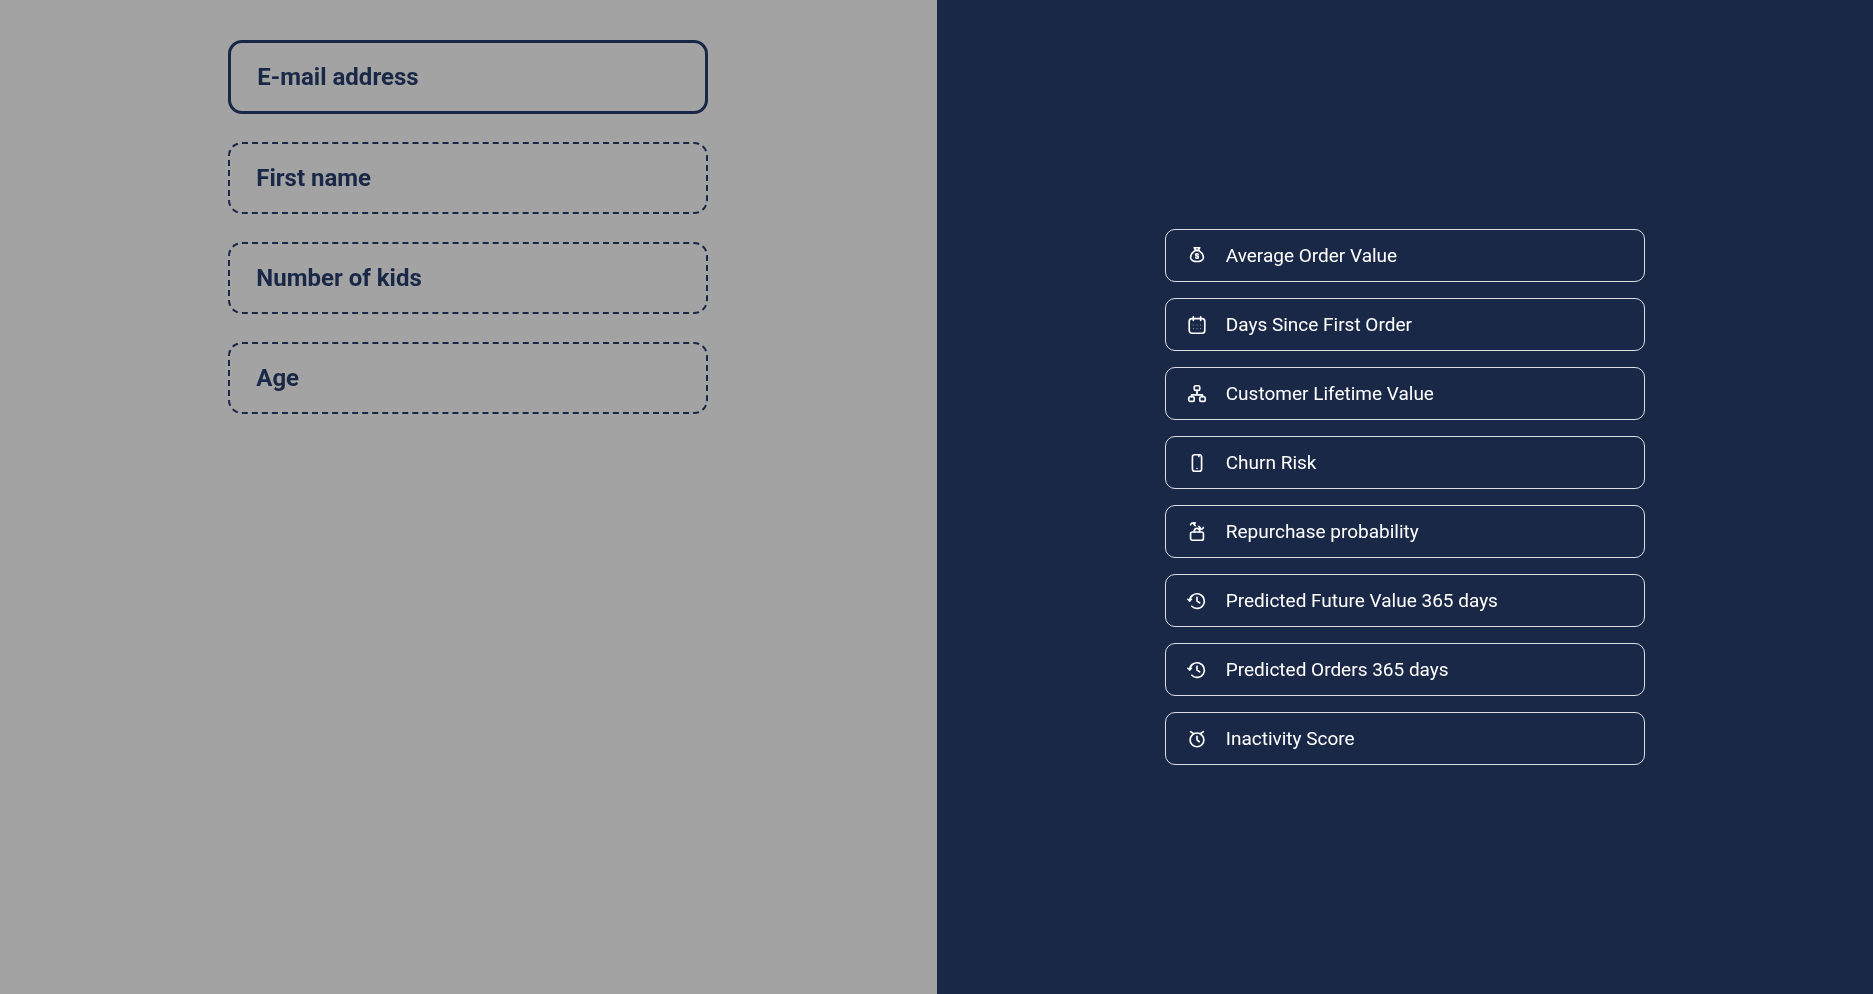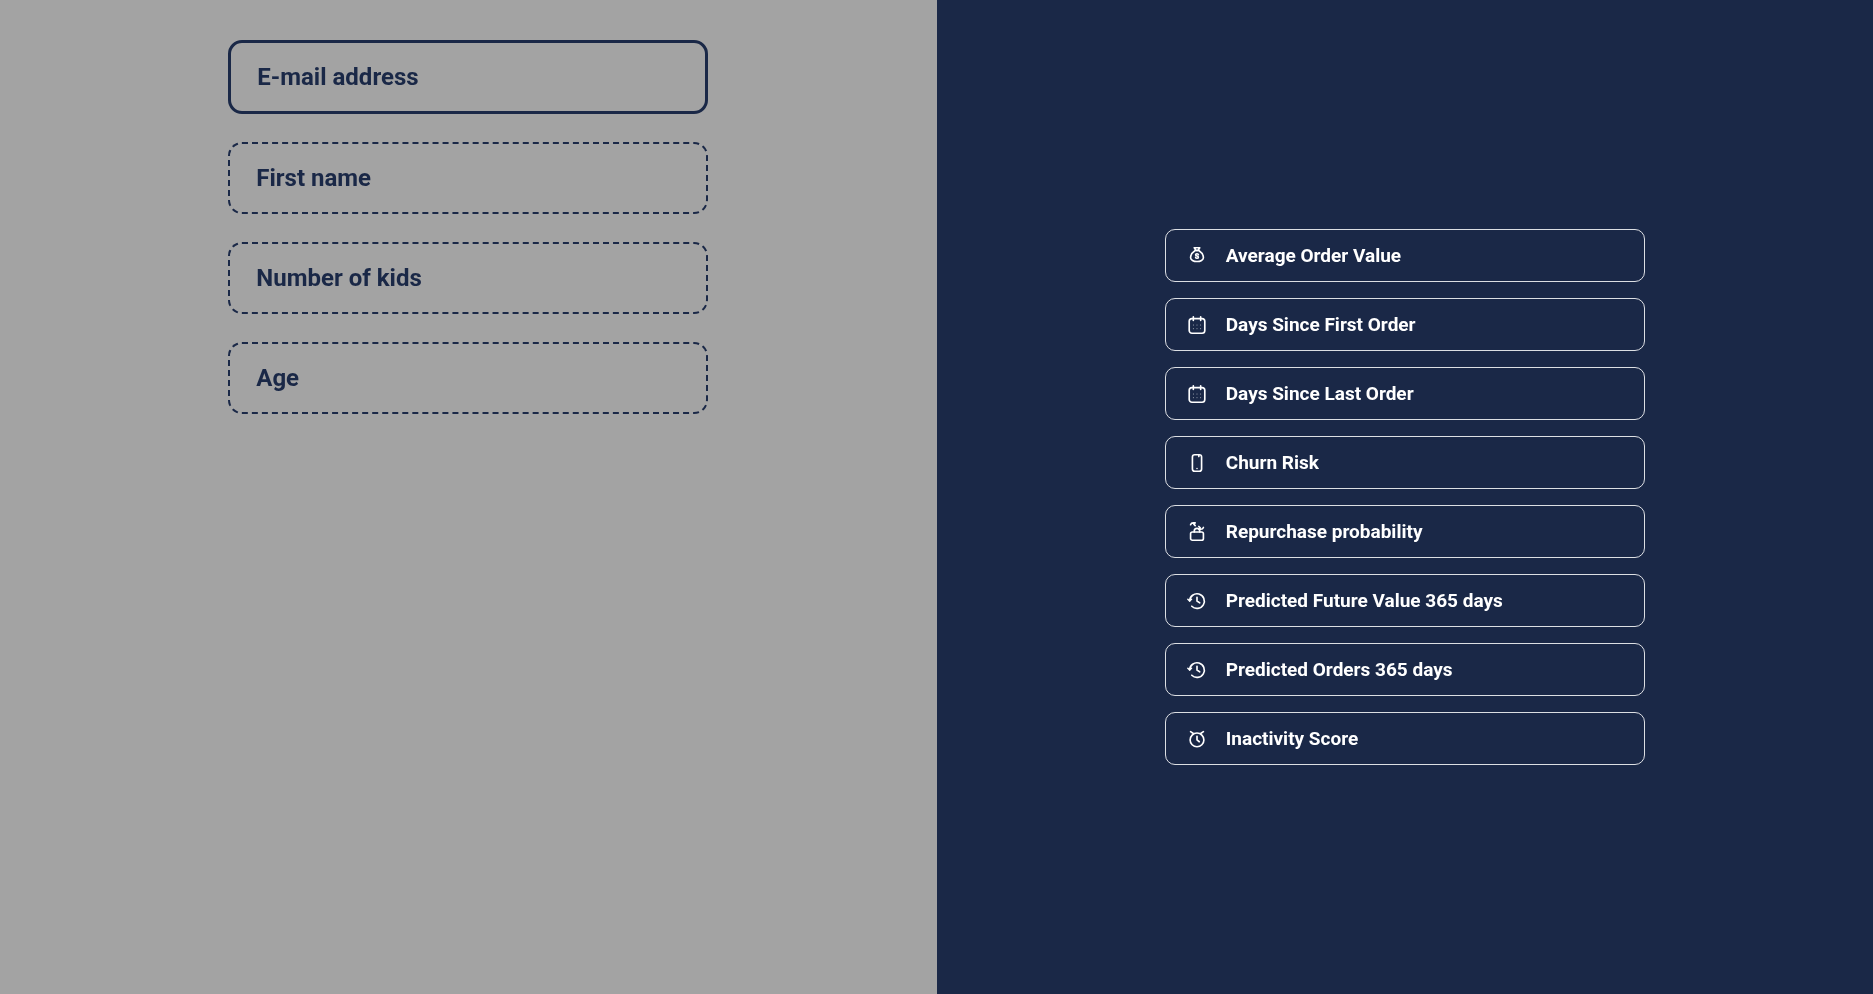--- a/index.html
+++ b/index.html
@@ -58,21 +58,21 @@
     padding: 14px 20px;
     border: 1.5px solid rgba(255,255,255,0.85);
     border-radius: 10px;
     display: flex;
     align-items: center;
     gap: 18px;
     color: #ffffff;
   }
   .metric-label {
     font-size: 19px;
-    font-weight: 700;
+    font-weight: 400;
     color: #ffffff;
   }
   .metric-icon {
     width: 22px;
     height: 22px;
     flex-shrink: 0;
     stroke: #ffffff;
     fill: none;
     stroke-width: 1.8;
     stroke-linecap: round;
@@ -149,27 +149,27 @@
       <span class="metric-label">Average Order Value</span>
     </div>
 
     <div class="metric-box">
       <svg class="metric-icon" viewBox="0 0 24 24">
           <use href="#calendar-icon"></use>
         </svg>
       <span class="metric-label">Days Since First Order</span>
     </div>
 
-    <div class="metric-box">
-      <svg class="metric-icon" viewBox="0 0 24 24">
-          <use href="#calendar-icon"></use>
-        </svg>
-      <span class="metric-label">Days Since Last Order</span>
-    </div>
-
+
+    <div class="metric-box">
+      <svg class="metric-icon" viewBox="0 0 24 24">
+          <use href="#hierarchy-icon"></use>
+        </svg>
+      <span class="metric-label">Customer Lifetime Value</span>
+    </div>
 
     <div class="metric-box">
       <svg class="metric-icon" viewBox="0 0 24 24">
           <use href="#phone-icon"></use>
         </svg>
       <span class="metric-label">Churn Risk</span>
     </div>
 
     <div class="metric-box">
       <svg class="metric-icon" viewBox="0 0 24 24">

